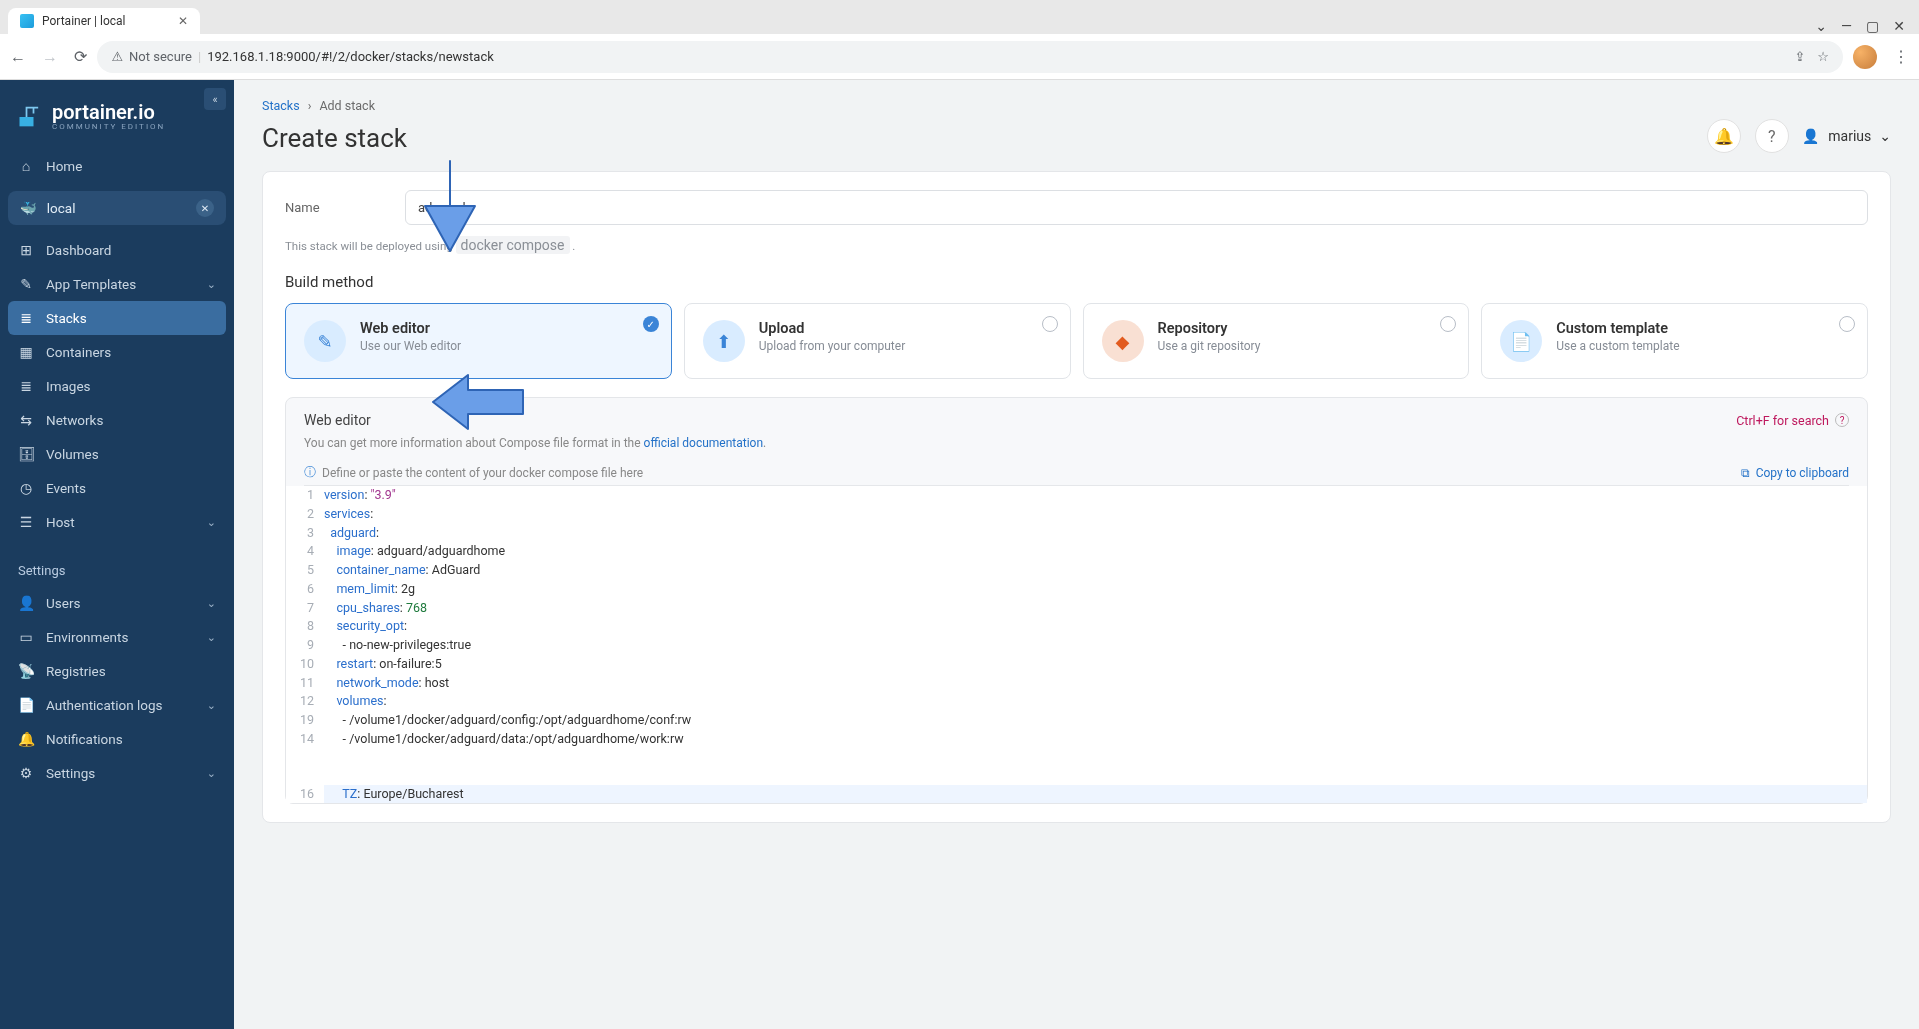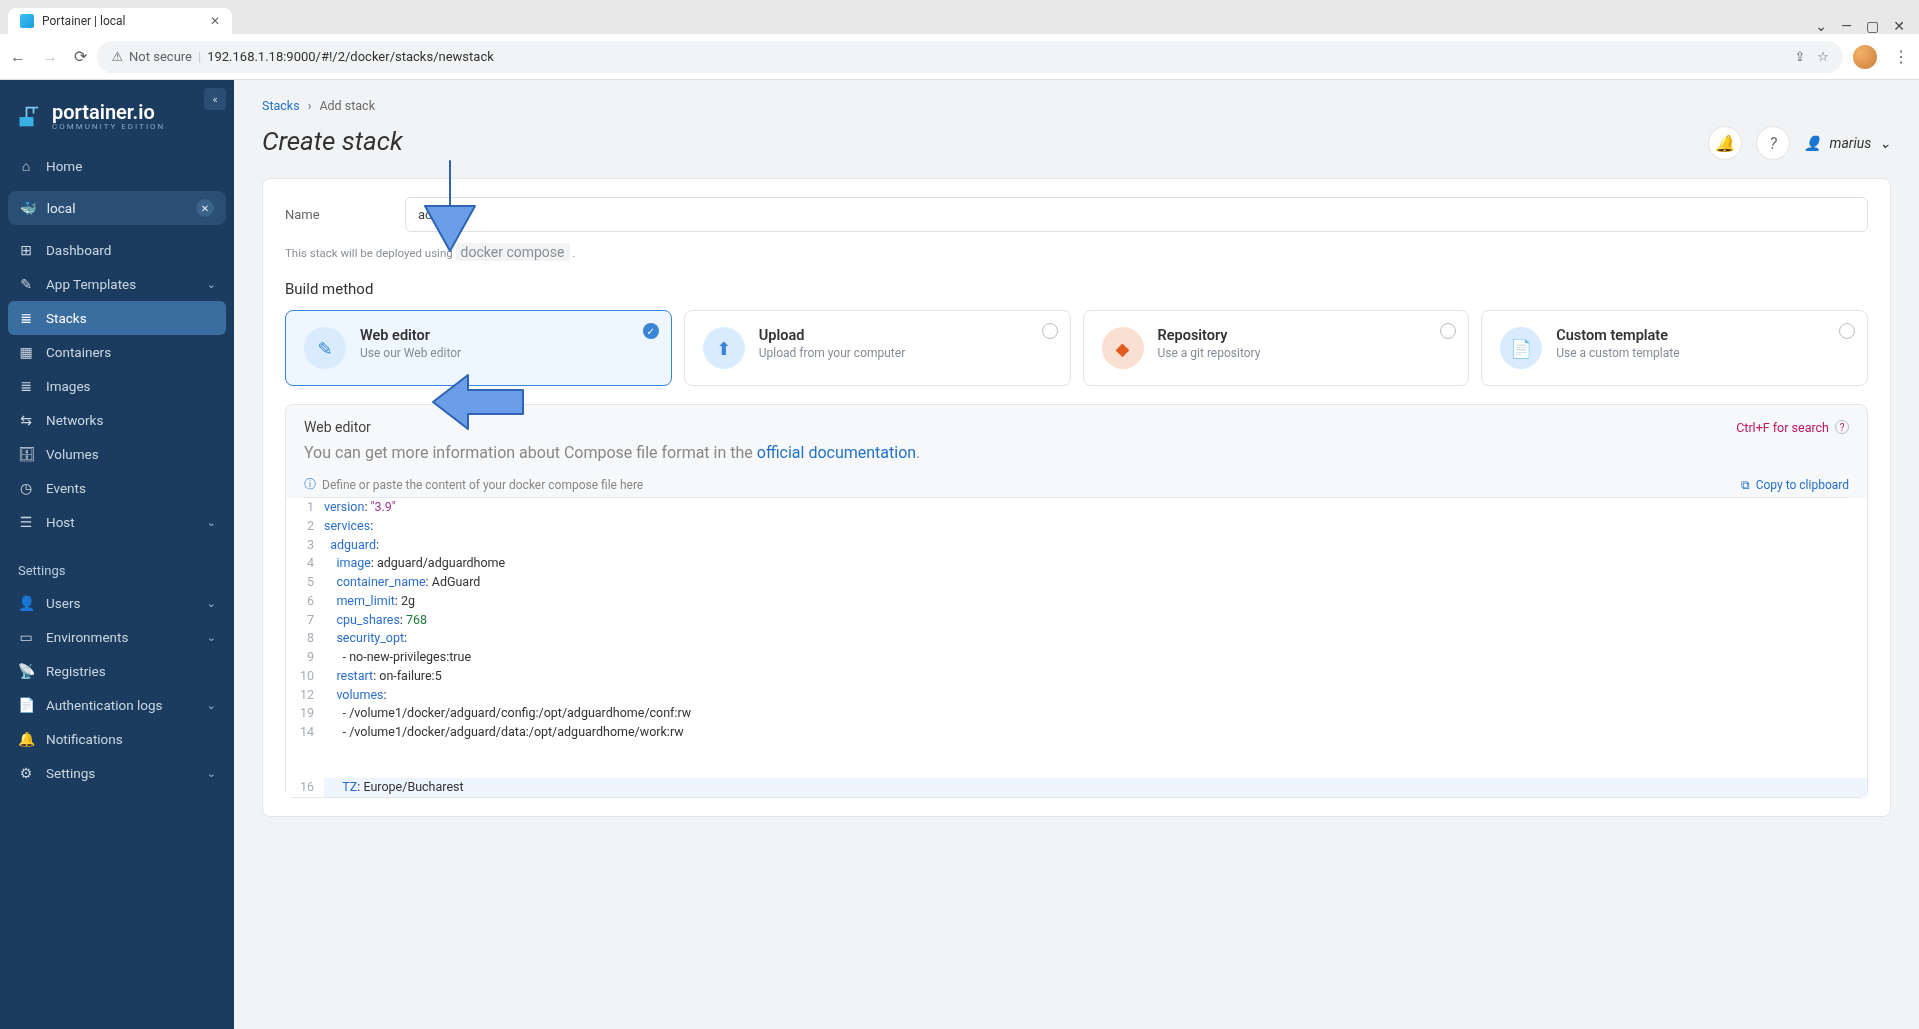--- a/index.html
+++ b/index.html
@@ -1,21 +1,21 @@
 <!DOCTYPE html>
 <html><head>
 <meta charset="utf-8">
 <style>
   * { box-sizing: border-box; margin: 0; padding: 0; font-family: -apple-system, BlinkMacSystemFont, "Segoe UI", Roboto, sans-serif; }
   body { width: 1919px; height: 1029px; background: #e8e8e8; overflow: hidden; }
 
   
   .browser-chrome { background: #e8e8e8; }
   .tab-bar { height: 34px; display: flex; align-items: flex-end; padding-left: 8px; }
-  .tab { background: #fff; border-radius: 8px 8px 0 0; padding: 6px 12px; display: flex; align-items: center; gap: 8px; font-size: 12px; color: #333; width: 224px; }
+  .tab { background: #fff; border-radius: 8px 8px 0 0; padding: 6px 12px; display: flex; align-items: center; gap: 8px; font-size: 12px; color: #333; width: 192px; }
   .tab .favicon { width: 14px; height: 14px; background: linear-gradient(135deg,#38c1f3,#1d9cdb); border-radius: 2px; }
   .tab .tab-x { margin-left: auto; color: #666; cursor: pointer; }
   .win-controls { margin-left: auto; display: flex; gap: 14px; padding: 0 14px; color: #444; font-size: 14px; }
   .toolbar { background: #fff; height: 46px; display: flex; align-items: center; padding: 0 10px; gap: 10px; border-bottom: 1px solid #ddd; }
   .nav-icons { display: flex; gap: 16px; color: #5f6368; }
   .nav-icons span { cursor: pointer; font-size: 16px; }
   .url-bar { flex: 1; background: #f1f3f4; border-radius: 20px; height: 32px; display: flex; align-items: center; padding: 0 14px; font-size: 13px; color: #5f6368; gap: 6px; }
   .url-bar .secure { display: flex; align-items: center; gap: 6px; }
   .url-bar .sep { color: #ccc; }
   .url-bar .url-text { color: #333; }
@@ -36,21 +36,21 @@
   .sb-icon { width: 16px; text-align: center; font-size: 14px; }
   .env-pill { margin: 8px 8px 8px 8px; background: #2a4e74; border-radius: 8px; padding: 8px 12px; display: flex; align-items: center; gap: 10px; font-size: 13.5px; color: #e0ebf5; }
   .env-pill .x { margin-left: auto; width: 18px; height: 18px; background: #3b6288; border-radius: 50%; display: flex; align-items: center; justify-content: center; font-size: 10px; }
   .sb-heading { padding: 24px 18px 8px 18px; font-size: 13px; color: #b9cbe0; }
 
   .main { flex: 1; background: #f1f3f4; overflow: auto; }
   .main-inner { padding: 18px 28px; }
 
   .crumbs { font-size: 12.5px; color: #6b6b6b; display: flex; gap: 8px; align-items: center; }
   .crumbs a { color: #2472c8; text-decoration: none; }
-  .head-row { display: flex; align-items: flex-start; justify-content: space-between; margin-top: 13px; font-style: italic; }
+  .head-row { display: flex; align-items: flex-end; justify-content: space-between; margin-top: 6px; }
   .page-title { font-size: 26px; color: #333; }
   .head-right { display: flex; align-items: center; gap: 14px; color: #6b6b6b; }
   .icon-btn { width: 34px; height: 34px; border-radius: 50%; border: 1px solid #e1e1e1; background: #fff; display: flex; align-items: center; justify-content: center; cursor: pointer; }
   .icon-btn.red { color: #e02e2e; }
   .user-chip { display: flex; align-items: center; gap: 8px; cursor: pointer; color: #333; font-size: 14px; }
 
   .card { background: #fff; border: 1px solid #e4e6e9; border-radius: 8px; margin-top: 18px; padding: 18px 22px; }
   .name-row { display: flex; align-items: center; gap: 60px; }
   .name-label { width: 60px; font-size: 13px; color: #666; }
   .name-input { flex: 1; border: 1px solid #dcdfe3; border-radius: 6px; padding: 9px 12px; font-size: 13px; color: #444; }
@@ -65,21 +65,21 @@
   .method.selected .radio { border: none; background: #3a84d7; display: flex; align-items: center; justify-content: center; color: #fff; font-size: 10px; }
   .m-icon { width: 42px; height: 42px; border-radius: 50%; display: flex; align-items: center; justify-content: center; font-size: 18px; }
   .m-icon.blue { background: #d9ecff; color: #3a84d7; }
   .m-icon.orange { background: #f9e0d3; color: #e25b1f; }
   .m-title { font-size: 14.5px; font-weight: 600; color: #333; }
   .m-sub { font-size: 12px; color: #868c95; margin-top: 2px; }
 
   .editor-panel { background: #f7f8fa; border: 1px solid #e4e6e9; border-radius: 8px; margin-top: 18px; padding: 14px 18px 0 18px; }
   .ed-head { display: flex; justify-content: space-between; align-items: center; font-size: 14px; color: #444; }
   .ed-head-right { font-size: 12.5px; color: #be185d; display: flex; gap: 6px; align-items: center; }
-  .ed-help { font-size: 16px; color: #888; margin-top: 8px; }
+  .ed-help { font-size: 12px; color: #888; margin-top: 8px; }
   .ed-help a { color: #2472c8; text-decoration: none; }
   .ed-toolbar { display: flex; justify-content: space-between; align-items: center; font-size: 12px; color: #888; margin-top: 14px; padding-bottom: 4px; border-bottom: 1px solid #e5e7ea; }
   .ed-toolbar .info { display: flex; gap: 6px; align-items: center; }
   .copy { display: flex; gap: 6px; align-items: center; color: #2472c8; cursor: pointer; }
   .code { background: #fff; font-family: "Menlo","Consolas",monospace; font-size: 12.5px; line-height: 1.5; margin: 0 -18px; border-radius: 0 0 8px 8px; }
   .code-row { display: flex; }
   .gutter { width: 38px; text-align: right; color: #a7adb5; padding-right: 10px; user-select: none; background: #fff; }
   .line { flex: 1; white-space: pre; color: #333; }
   .code-row.hl { background: #eef5ff; margin-top: 36px; }
   .tok-key { color: #2b6fcc; }
@@ -368,20 +368,24 @@
               </div>
               <div class="code-row">
                 <div class="gutter">9</div>
     <div class="line">      - no-new-privileges:true</div>
               </div>
               <div class="code-row">
                 <div class="gutter">10</div>
     <div class="line">    <span class="tok-key">restart</span>: on-failure:5</div>
               </div>
               <div class="code-row">
+                <div class="gutter">11</div>
+    <div class="line">    <span class="tok-key">network_mode</span>: host</div>
+              </div>
+              <div class="code-row">
                 <div class="gutter">12</div>
     <div class="line">    <span class="tok-key">volumes</span>:</div>
               </div>
               <div class="code-row">
                 <div class="gutter">19</div>
     <div class="line">      - /volume1/docker/adguard/config:/opt/adguardhome/conf:rw</div>
               </div>
               <div class="code-row">
                 <div class="gutter">14</div>
     <div class="line">      - /volume1/docker/adguard/data:/opt/adguardhome/work:rw</div>

